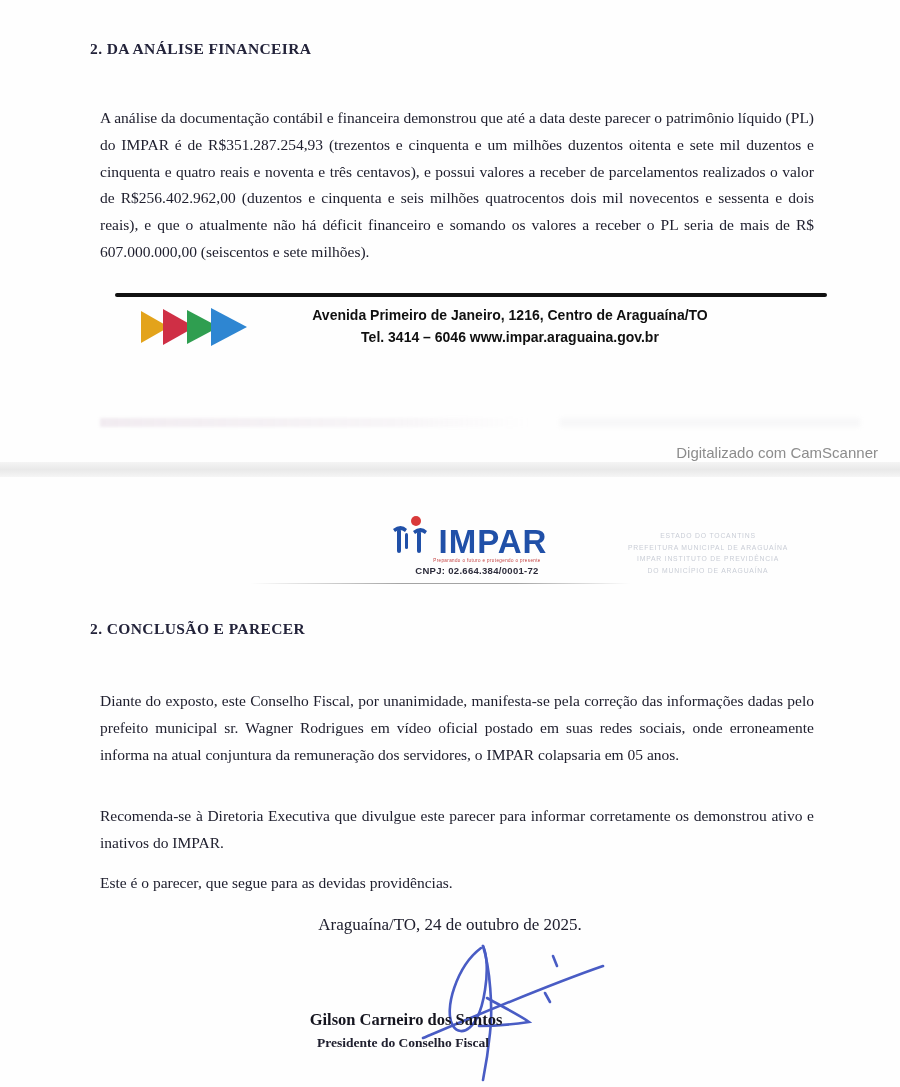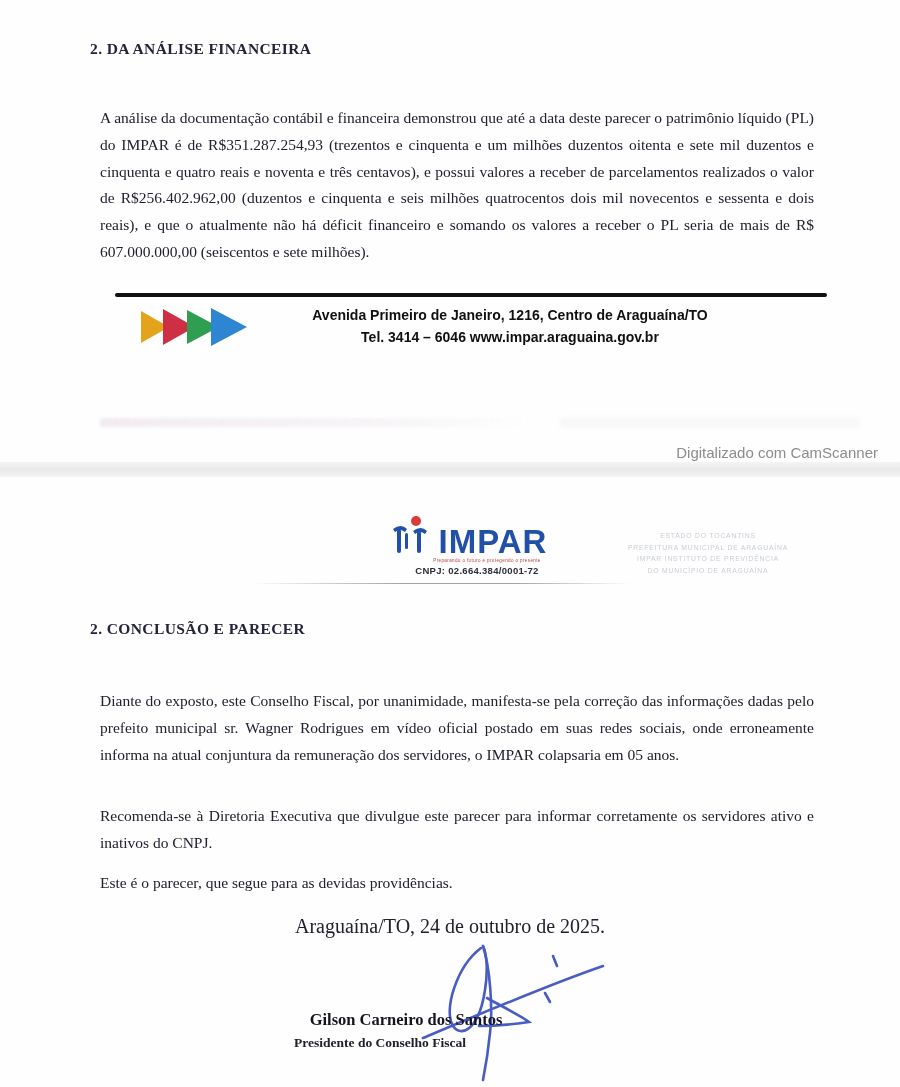--- a/index.html
+++ b/index.html
@@ -40,25 +40,25 @@
   .impar-row{display:flex;align-items:flex-end;justify-content:center;gap:4px;}
   .impar-name{font-size:33px;font-weight:bold;color:#2050a8;letter-spacing:1px;line-height:.9;}
   .impar-tag{font-size:4.5px;color:#c23b3b;letter-spacing:.4px;filter:blur(.4px);margin-top:1px;margin-left:38px;}
   .impar-cnpj{font-size:9.5px;font-weight:bold;color:#2b2b3a;margin-top:2px;margin-left:18px;letter-spacing:.3px;}
   .wm-block{position:absolute;left:608px;top:18px;width:200px;text-align:center;
             font-family:"Liberation Sans",sans-serif;font-size:6.8px;line-height:1.7;
             color:#c9cdd6;letter-spacing:.8px;filter:blur(.3px);}
   .logo-underline{position:absolute;left:250px;top:71px;width:380px;height:1px;
                   background:linear-gradient(90deg,rgba(120,120,120,0),rgba(90,90,90,.55) 40%,rgba(90,90,90,.55) 70%,rgba(120,120,120,0));}
   
-  .date-line{position:absolute;left:0;top:915px;width:900px;text-align:center;font-size:20px;color:#20202f;}
+  .date-line{position:absolute;left:0;top:915px;width:900px;text-align:center;font-size:17px;color:#20202f;}
   .sig-name{position:absolute;left:0;top:1010px;width:812px;text-align:center;
             font-weight:bold;font-size:16.5px;color:#15151f;}
   .sig-title{position:absolute;left:0;top:1035px;width:760px;text-align:center;
-             font-size:13.5px;font-weight:bold;color:#20202f;}
+             font-size:13.5px;font-weight:bold;color:#20202f;padding-left:23px;}
   .sig-ink{position:absolute;left:395px;top:938px;width:230px;height:145px;pointer-events:none;}
 </style>
 </head>
 <body>
 
 <div class="sheet">
 
   <div class="doc-heading" style="top:40px;">2. DA ANÁLISE FINANCEIRA</div>
 
   <div class="doc-par" style="top:105px;">A análise da documentação contábil e financeira demonstrou que até a data deste parecer o patrimônio líquido (PL) do IMPAR é de R$351.287.254,93 (trezentos e cinquenta e um milhões duzentos oitenta e sete mil duzentos e cinquenta e quatro reais e noventa e três centavos), e possui valores a receber de parcelamentos realizados o valor de R$256.402.962,00 (duzentos e cinquenta e seis milhões quatrocentos dois mil novecentos e sessenta e dois reais), e que o atualmente não há déficit financeiro e somando os valores a receber o PL seria de mais de R$ 607.000.000,00 (seiscentos e sete milhões).</div>
@@ -111,21 +111,21 @@
       <div>DO MUNICÍPIO DE ARAGUAÍNA</div>
     </div>
 
     <div class="logo-underline"></div>
   </div>
 
   <div class="doc-heading" style="top:620px;">2. CONCLUSÃO E PARECER</div>
 
   <div class="doc-par" style="top:688px;">Diante do exposto, este Conselho Fiscal, por unanimidade, manifesta-se pela correção das informações dadas pelo prefeito municipal sr. Wagner Rodrigues em vídeo oficial postado em suas redes sociais, onde erroneamente informa na atual conjuntura da remuneração dos servidores, o IMPAR colapsaria em 05 anos.</div>
 
-  <div class="doc-par" style="top:803px;">Recomenda-se à Diretoria Executiva que divulgue este parecer para informar corretamente os servidores ativo e inativos do CNPJ.</div>
+  <div class="doc-par" style="top:803px;">Recomenda-se à Diretoria Executiva que divulgue este parecer para informar corretamente os demonstrou ativo e inativos do IMPAR.</div>
 
   <div class="doc-par" style="top:870px;">Este é o parecer, que segue para as devidas providências.</div>
 
   <div class="date-line">Araguaína/TO, 24 de outubro de 2025.</div>
 
   <svg class="sig-ink" viewBox="0 0 230 145">
     <g fill="none" stroke="#3a4fc0" stroke-width="2.6" stroke-linecap="round" opacity="0.92">
       <path d="M86 10 C 62 28, 48 72, 58 88 C 66 100, 84 92, 90 52 C 93 34, 92 16, 88 8"></path>
       <path d="M88 8 C 95 30, 98 70, 95 95 C 93 115, 90 132, 88 142"></path>
       <path d="M92 60 C 110 70, 126 78, 134 84 C 120 86, 100 88, 84 88"></path>

